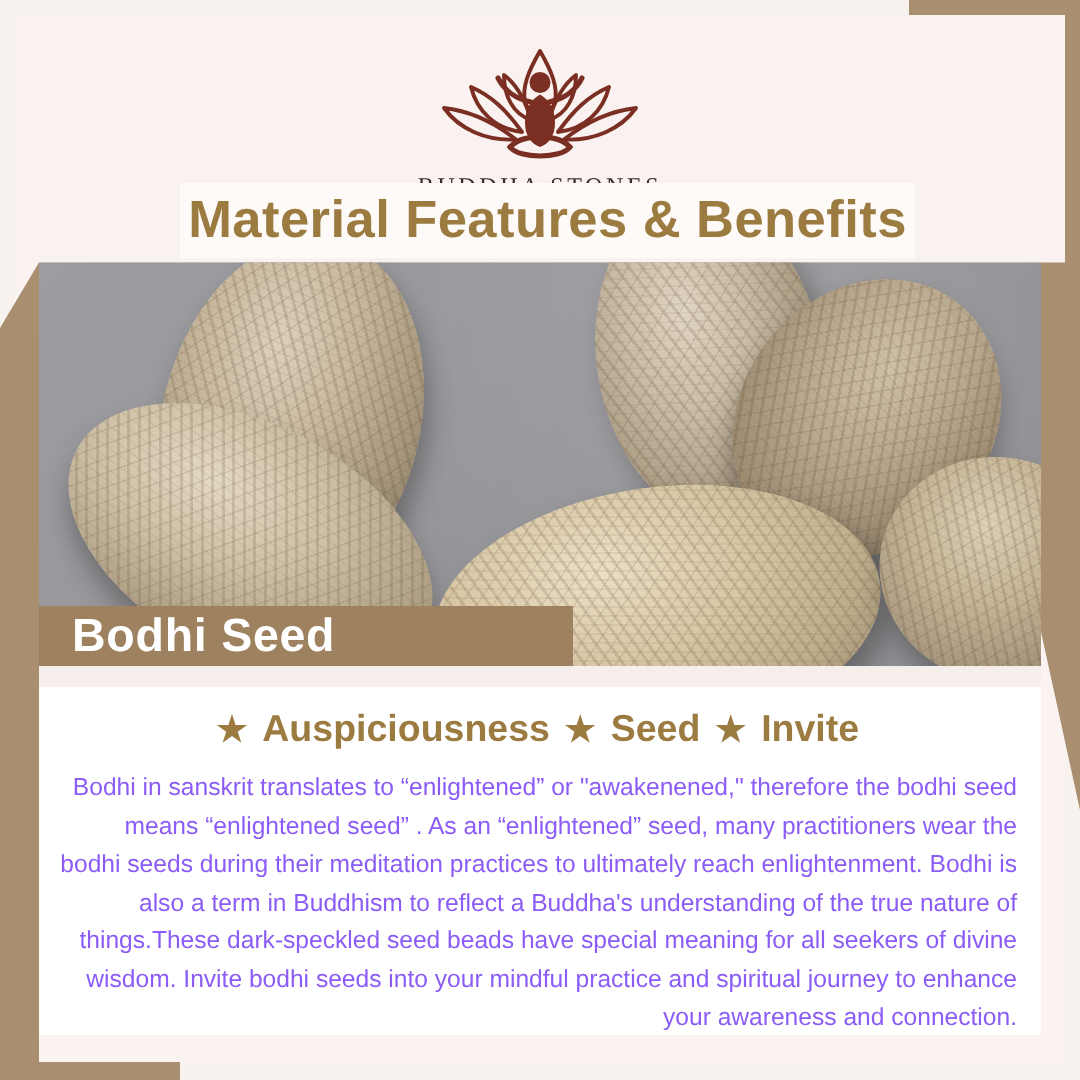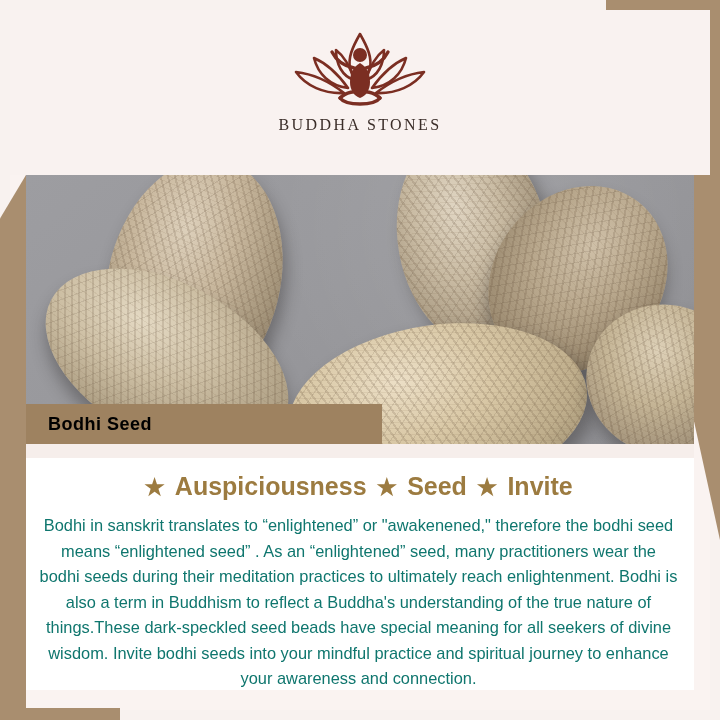--- a/index.html
+++ b/index.html
@@ -186,22 +186,22 @@
     left: 26px;
     top: 404px;
     width: 356px;
     height: 40px;
     background: #9e8260;
     display: flex;
     align-items: center;
   }
   .seed-label-text {
     margin-left: 22px;
-    color: #000000;
-    font-size: 18px;
+    color: #ffffff;
+    font-size: 31px;
     font-weight: bold;
     letter-spacing: 0.5px;
   }
 
   
   .separator {
     position: absolute;
     left: 26px;
     top: 444px;
     width: 668px;
@@ -230,22 +230,22 @@
   .benefits .star {
     font-size: 23px;
     line-height: 1;
   }
   .benefits .kw { margin: 16px 3px; }
 
   .body-copy {
     margin: 12px 16px 0 13px;
     font-size: 16.4px;
     line-height: 25.5px;
-    color: #0f766e;
-    text-align: center;
+    color: #8b5cf6;
+    text-align: right;
   }
 </style>
 </head>
 <body>
 
 <div id="page">
 
   <div class="panel"></div>
 
   <div class="frame-tan frame-top-right"></div>
@@ -279,20 +279,23 @@
           <path d="M96 40 C106 38 114 32 118 24"></path>
 
           <path d="M70 70 C76 78 104 78 110 70"></path>
           <path d="M70 70 C76 64 86 62 90 66 C94 62 104 64 110 70"></path>
         </g>
       </svg>
       <span class="logo-word">BUDDHA STONES</span>
     </div>
   </div>
 
+  <div class="title-banner">
+    <span class="title-text">Material Features &amp; Benefits</span>
+  </div>
 
   <div class="photo-band">
     <div class="photo-bg"></div>
     <div class="seed seed-a">
         <div class="seed-inner"></div>
       </div>
     <div class="seed seed-b">
         <div class="seed-inner"></div>
       </div>
     <div class="seed seed-c">

